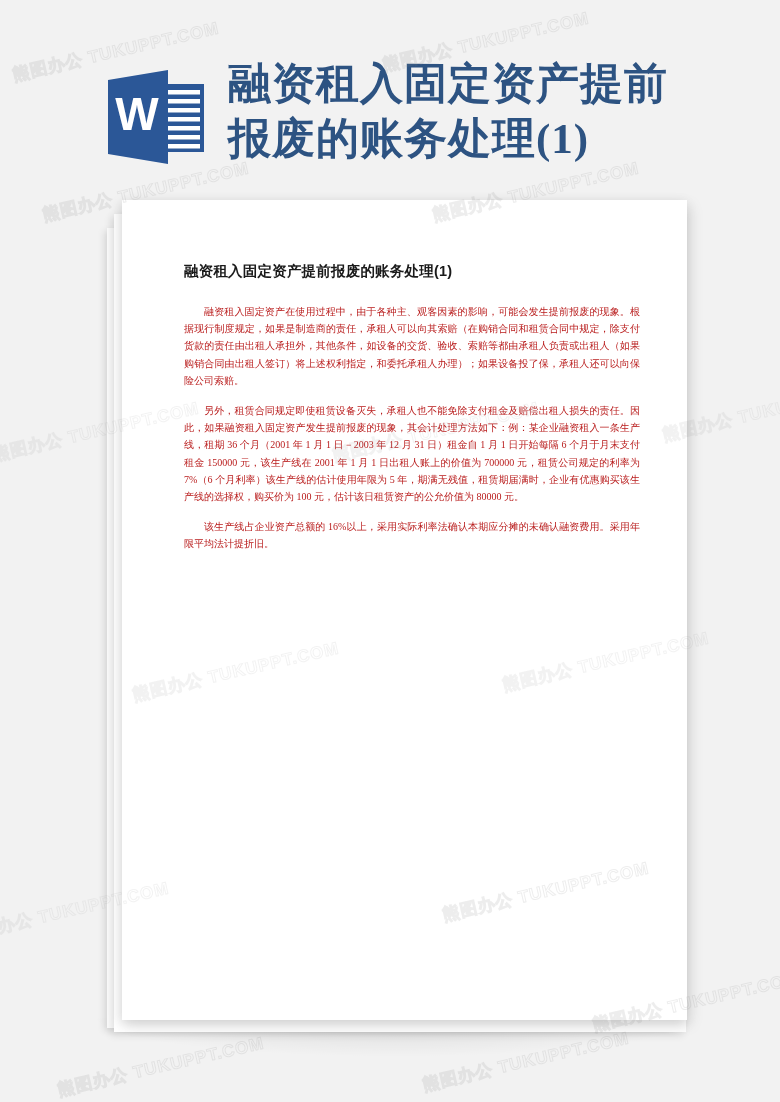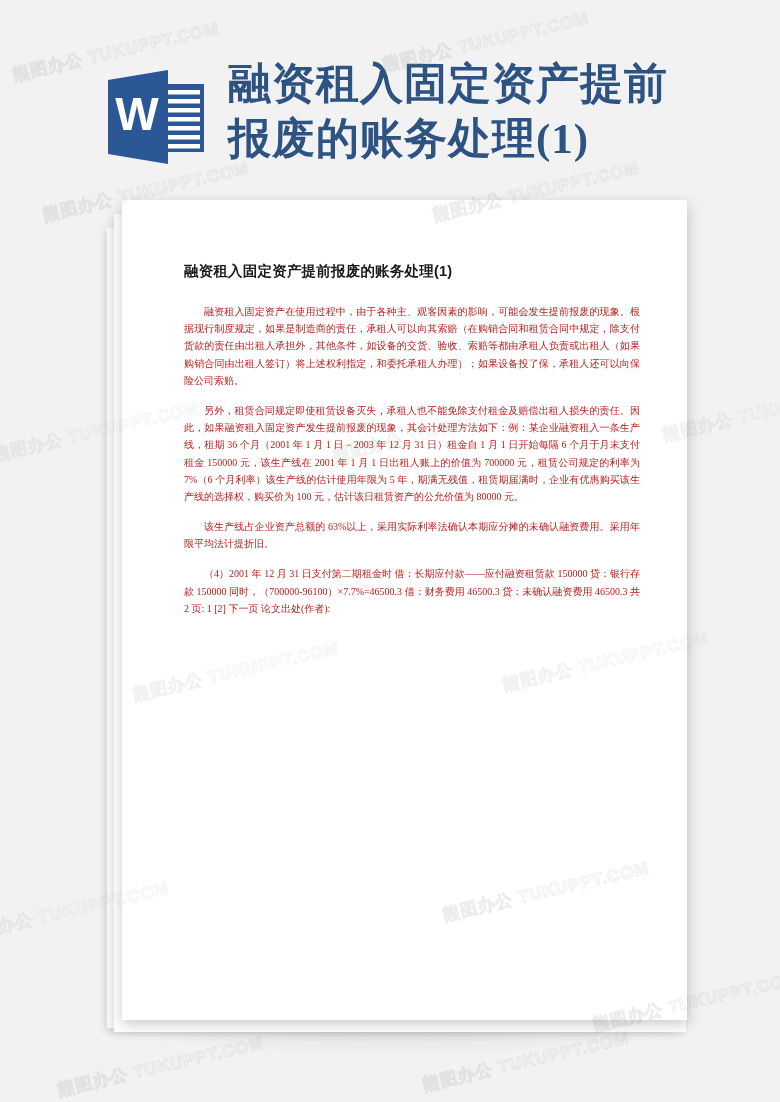--- a/index.html
+++ b/index.html
@@ -174,26 +174,25 @@
 
   <div class="page-front">
     <div class="doc-inner">
 
       <div class="doc-title">融资租入固定资产提前报废的账务处理(1)</div>
 
       <p class="para">融资租入固定资产在使用过程中，由于各种主、观客因素的影响，可能会发生提前报废的现象。根据现行制度规定，如果是制造商的责任，承租人可以向其索赔（在购销合同和租赁合同中规定，除支付货款的责任由出租人承担外，其他条件，如设备的交货、验收、索赔等都由承租人负责或出租人（如果购销合同由出租人签订）将上述权利指定，和委托承租人办理）；如果设备投了保，承租人还可以向保险公司索赔。</p>
 
       <p class="para">另外，租赁合同规定即使租赁设备灭失，承租人也不能免除支付租金及赔偿出租人损失的责任。因此，如果融资租入固定资产发生提前报废的现象，其会计处理方法如下：例：某企业融资租入一条生产线，租期 36 个月（2001 年 1 月 1 日－2003 年 12 月 31 日）租金自 1 月 1 日开始每隔 6 个月于月末支付租金 150000 元，该生产线在 2001 年 1 月 1 日出租人账上的价值为 700000 元，租赁公司规定的利率为 7%（6 个月利率）该生产线的估计使用年限为 5 年，期满无残值，租赁期届满时，企业有优惠购买该生产线的选择权，购买价为 100 元，估计该日租赁资产的公允价值为 80000 元。</p>
 
-      <p class="para">该生产线占企业资产总额的 63%以上，采用实际利率法确认本期应分摊的未确认融资费用。采用年限平均法计提折旧。</p>
-
-
-
-
-      <p class="para">（4）2001 年 12 月 31 日支付第二期租金时 借：长期应付款——应付融资租赁款 150000 贷：银行存款 150000 同时，（700000-96100）×7.7%=46500.3 借：财务费用 46500.3 贷：未确认融资费用 46500.3 共 2 页: 1 [2] 下一页 论文出处(作者):</p>
+      <p class="para">该生产线占企业资产总额的 16%以上，采用实际利率法确认本期应分摊的未确认融资费用。采用年限平均法计提折旧。</p>
+
+
+
+
 
     </div>
   </div>
 </div>
 
 <div class="watermark-layer">
   <div class="wm" style="left:40px;  top:180px;">熊图办公 TUKUPPT.COM</div>
   <div class="wm" style="left:430px; top:180px;">熊图办公 TUKUPPT.COM</div>
   <div class="wm wm-on-page" style="left:-10px; top:420px;">熊图办公 TUKUPPT.COM</div>
   <div class="wm wm-on-page" style="left:330px; top:420px;">熊图办公 TUKUPPT.COM</div>

